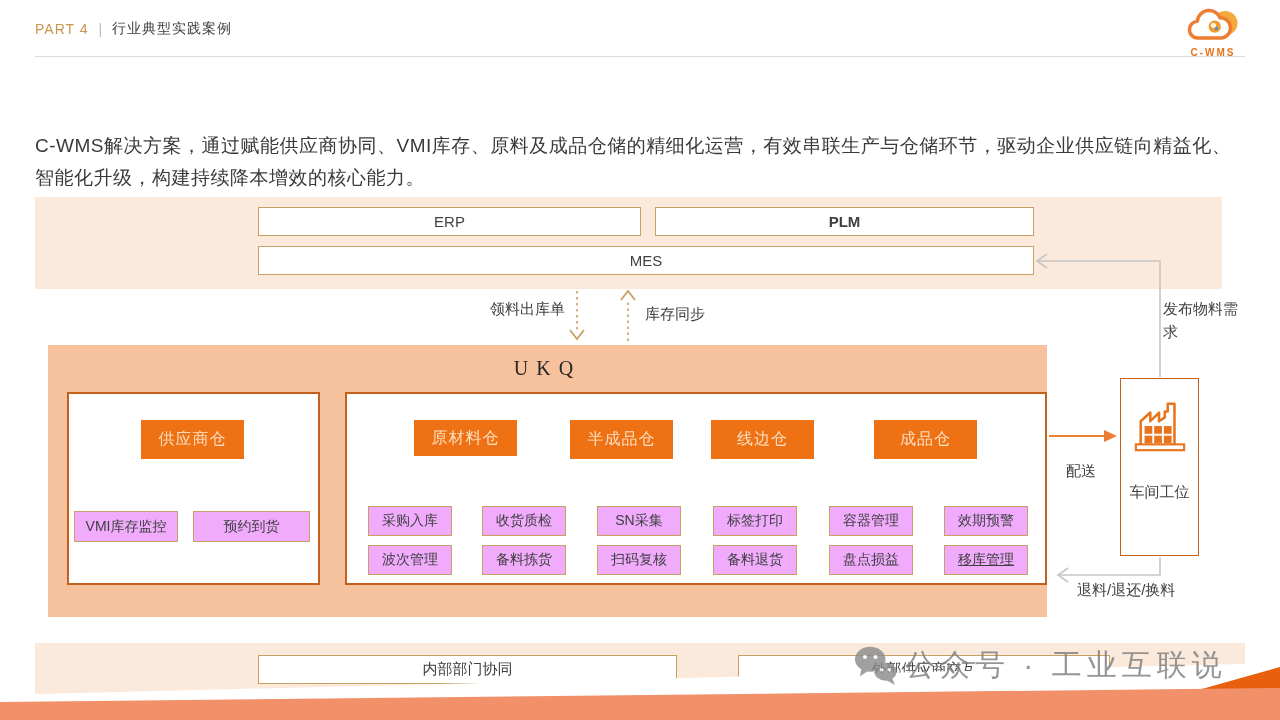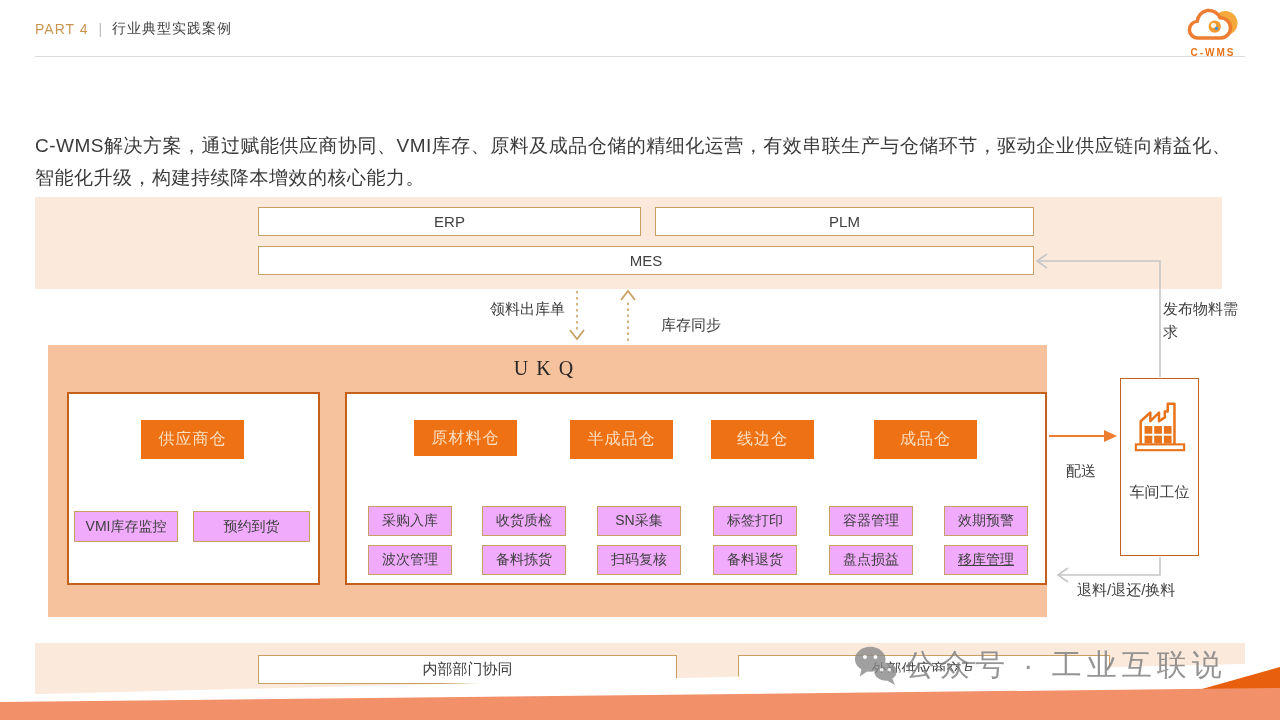--- a/index.html
+++ b/index.html
@@ -63,25 +63,25 @@
       <circle cx="36.5" cy="25.5" r="3" fill="#ffffff" opacity="0.85"></circle>
       <circle cx="40" cy="29" r="2" fill="#4a90d2"></circle>
     </svg>
     <div class="logo-txt">C-WMS</div>
   </div>
 
   <div class="intro">C-WMS解决方案，通过赋能供应商协同、VMI库存、原料及成品仓储的精细化运营，有效串联生产与仓储环节，驱动企业供应链向精益化、智能化升级，构建持续降本增效的核心能力。</div>
 
   <div class="band" style="left:35px;top:197px;width:1187px;height:92px;"></div>
   <div class="sysbox" style="left:258px;top:207px;width:383px;height:29px;">ERP</div>
-  <div class="sysbox" style="left:655px;top:207px;width:379px;height:29px;">PLM</div>
+  <div class="sysbox" style="left:655px;top:207px;width:379px;height:29px;font-weight:bold;">PLM</div>
   <div class="sysbox" style="left:258px;top:246px;width:776px;height:29px;">MES</div>
 
   <div class="flowlab" style="left:455px;top:300px;width:110px;text-align:right;">领料出库单</div>
-  <div class="flowlab" style="left:645px;top:316px;margin-left:16px;">库存同步</div>
+  <div class="flowlab" style="left:645px;top:305px;">库存同步</div>
   <div class="flowlab" style="left:1163px;top:298px;width:76px;line-height:1.5;">发布物料需求</div>
   <div class="flowlab" style="left:1066px;top:462px;">配送</div>
   <div class="flowlab" style="left:1077px;top:581px;">退料/退还/换料</div>
 
   <div class="ukq">
     <div class="ukq-title">UKQ</div>
   </div>
 
   <div class="subpanel" style="left:67px;top:392px;width:253px;height:193px;"></div>
   <div class="wbtn" style="left:141px;top:420px;width:103px;height:39px;">供应商仓</div>

